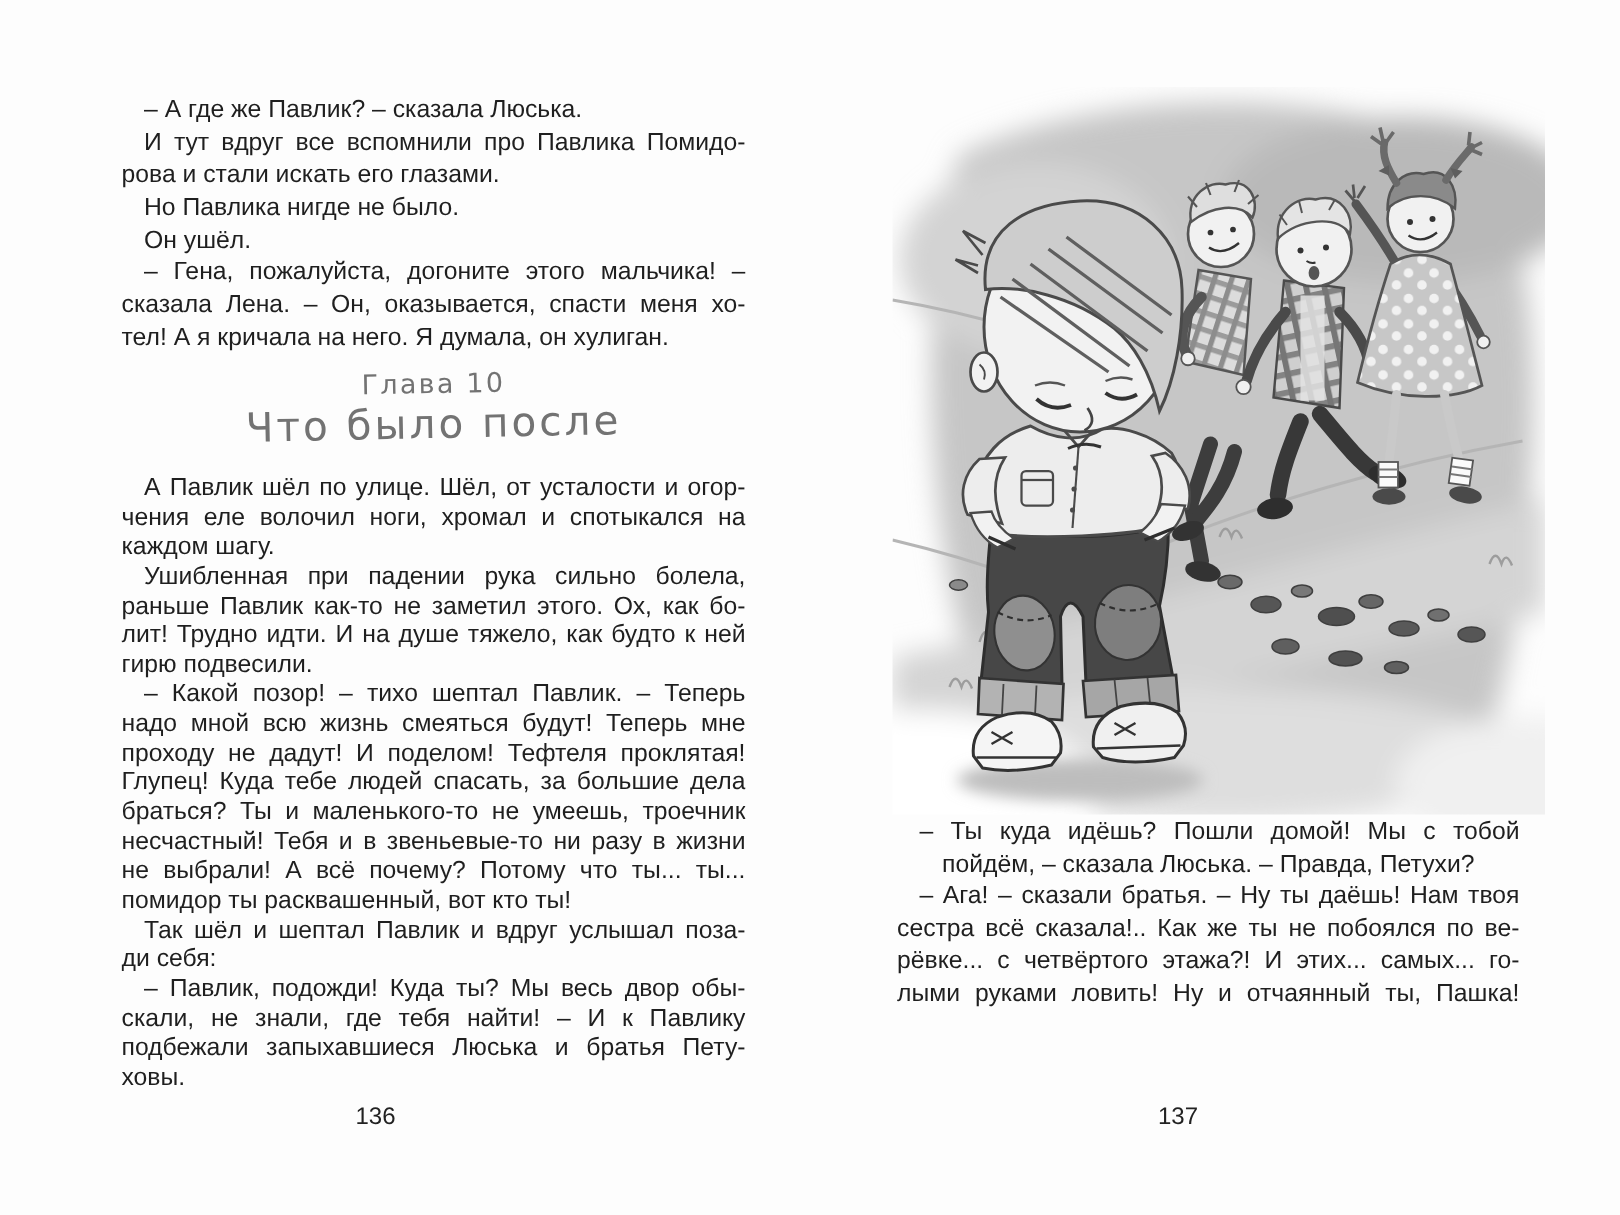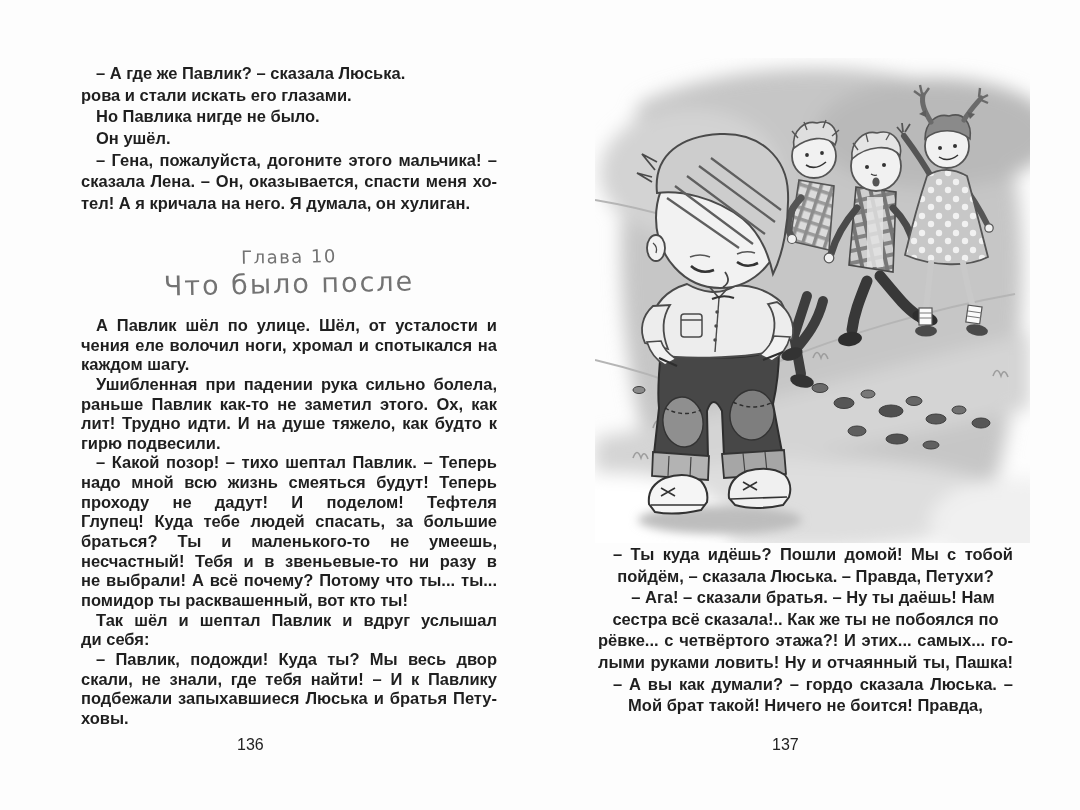--- a/index.html
+++ b/index.html
@@ -1,21 +1,21 @@
 <!DOCTYPE html>
 <html><head>
 <meta charset="utf-8">
 <style>
   html,body{margin:0;padding:0;}
   body{width:1080px;height:810px;background:#fdfdfd;position:relative;overflow:hidden;
        font-family:"Liberation Sans",sans-serif;color:#1f1f1f;}
   .page-col{position:absolute;}
   .line{overflow:hidden;white-space:nowrap;}
   .sec .line{white-space:normal;}
-  .sec{font-size:16.5px;font-weight:bold;}
+  .sec{font-size:16.5px;}
   .sec .line.just{text-align:justify;text-align-last:justify;}
   .sec .line.first{text-indent:15px;}
   #intro-left{left:81px;top:63px;width:416px;}
   #intro-left .line{line-height:21.7px;height:21.7px;}
   #body-left{left:81px;top:316px;width:416px;}
   #body-left .line{line-height:19.65px;height:19.65px;}
   #text-right{left:598px;top:544px;width:415px;}
   #text-right .line{line-height:21.6px;height:21.6px;text-align:center;}
   #chapter-heading{left:81px;top:246px;width:416px;text-align:center;
      font-family:"DejaVu Sans",sans-serif;color:#737373;}
@@ -28,20 +28,21 @@
   svg{display:block;}
 </style>
 </head>
 <body>
 
 <div class="page-col sec" id="intro-left">
     <div class="para">
       <div class="line first">– А где же Павлик? – сказала Люська.</div>
     </div>
     <div class="para">
+      <div class="line first just">И тут вдруг все вспомнили про Павлика Помидо-</div>
       <div class="line">рова и стали искать его глазами.</div>
     </div>
     <div class="para">
       <div class="line first">Но Павлика нигде не было.</div>
     </div>
     <div class="para">
       <div class="line first">Он ушёл.</div>
     </div>
     <div class="para">
       <div class="line first just">– Гена, пожалуйста, догоните этого мальчика! –</div>
@@ -272,19 +273,15 @@
     <div class="para">
       <div class="line first just">– Ты куда идёшь? Пошли домой! Мы с тобой</div>
       <div class="line">пойдём, – сказала Люська. – Правда, Петухи?</div>
     </div>
     <div class="para">
       <div class="line first just">– Ага! – сказали братья. – Ну ты даёшь! Нам твоя</div>
       <div class="line just">сестра всё сказала!.. Как же ты не побоялся по ве-</div>
       <div class="line just">рёвке... с четвёртого этажа?! И этих... самых... го-</div>
       <div class="line just">лыми руками ловить! Ну и отчаянный ты, Пашка!</div>
     </div>
-    <div class="para">
-      <div class="line first just">– А вы как думали? – гордо сказала Люська. –</div>
-      <div class="line">Мой брат такой! Ничего не боится! Правда, Павлик?</div>
-    </div>
   </div>
 
 <div class="page-number" id="page-number-right">137</div>
 
 </body></html>

